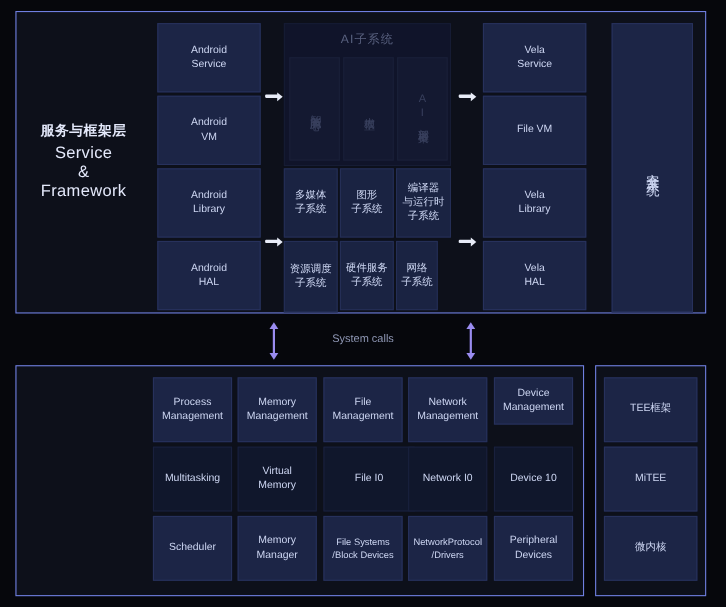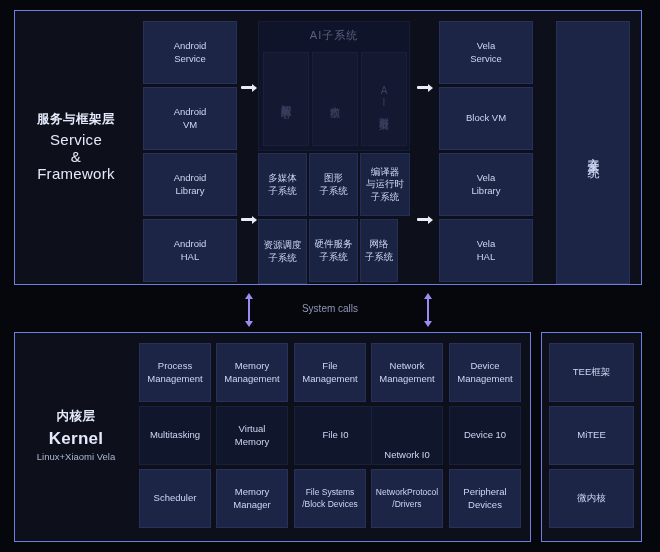--- a/index.html
+++ b/index.html
@@ -170,21 +170,21 @@
     <span><span>硬件服务</span><br><span>子系统</span></span>
   </div>
   <div class="cell mid" style="left:360px;top:219px;width:38px;height:63px;">
     <span><span>网络</span><br><span>子系统</span></span>
   </div>
 
   <div class="cell" style="left:439px;top:21px;width:94px;height:63px;">
     <span><span>Vela</span><br><span>Service</span></span>
   </div>
   <div class="cell" style="left:439px;top:87px;width:94px;height:63px;">
-    <span>Block VM</span>
+    <span>File VM</span>
   </div>
   <div class="cell" style="left:439px;top:153px;width:94px;height:63px;">
     <span><span>Vela</span><br><span>Library</span></span>
   </div>
   <div class="cell" style="left:439px;top:219px;width:94px;height:63px;">
     <span><span>Vela</span><br><span>HAL</span></span>
   </div>
 
   <div id="sec-cell">
     <span class="vtext">安全子系统</span>
@@ -200,52 +200,47 @@
     <span class="up"></span>
     <span class="dn"></span>
   </div>
   <div class="vconn" style="left:427px;top:298px;height:24px;">
     <span class="up"></span>
     <span class="dn"></span>
   </div>
 
   <div class="panel" id="panel-kernel"></div>
 
-  <div class="layer-label" id="label-kernel">
-    <div class="cn">内核层</div>
-    <div class="en1">Kernel</div>
-    <div class="sub">Linux+Xiaomi Vela</div>
-  </div>
 
   <div class="cell" style="left:139px;top:343px;width:72px;height:59px;">
     <span><span>Process</span><br><span>Management</span></span>
   </div>
   <div class="cell" style="left:216px;top:343px;width:72px;height:59px;">
     <span><span>Memory</span><br><span>Management</span></span>
   </div>
   <div class="cell" style="left:294px;top:343px;width:72px;height:59px;">
     <span><span>File</span><br><span>Management</span></span>
   </div>
   <div class="cell" style="left:371px;top:343px;width:72px;height:59px;">
     <span><span>Network</span><br><span>Management</span></span>
   </div>
-  <div class="cell" style="left:449px;top:343px;width:72px;height:59px;">
+  <div class="cell" style="left:449px;top:343px;width:72px;height:43px;">
     <span><span>Device</span><br><span>Management</span></span>
   </div>
 
   <div class="cell darker" style="left:139px;top:406px;width:72px;height:59px;">
     <span>Multitasking</span>
   </div>
   <div class="cell darker" style="left:216px;top:406px;width:72px;height:59px;">
     <span><span>Virtual</span><br><span>Memory</span></span>
   </div>
   <div class="cell darker" style="left:294px;top:406px;width:83px;height:59px;">
     <span>File I0</span>
   </div>
-  <div class="cell darker" style="left:371px;top:406px;width:72px;height:59px;align-items:flex-end;">
+  <div class="cell darker" style="left:371px;top:406px;width:72px;height:59px;">
     <span>Network I0</span>
   </div>
   <div class="cell darker" style="left:449px;top:406px;width:72px;height:59px;">
     <span>Device 10</span>
   </div>
 
   <div class="cell" style="left:139px;top:469px;width:72px;height:59px;">
     <span>Scheduler</span>
   </div>
   <div class="cell" style="left:216px;top:469px;width:72px;height:59px;">

